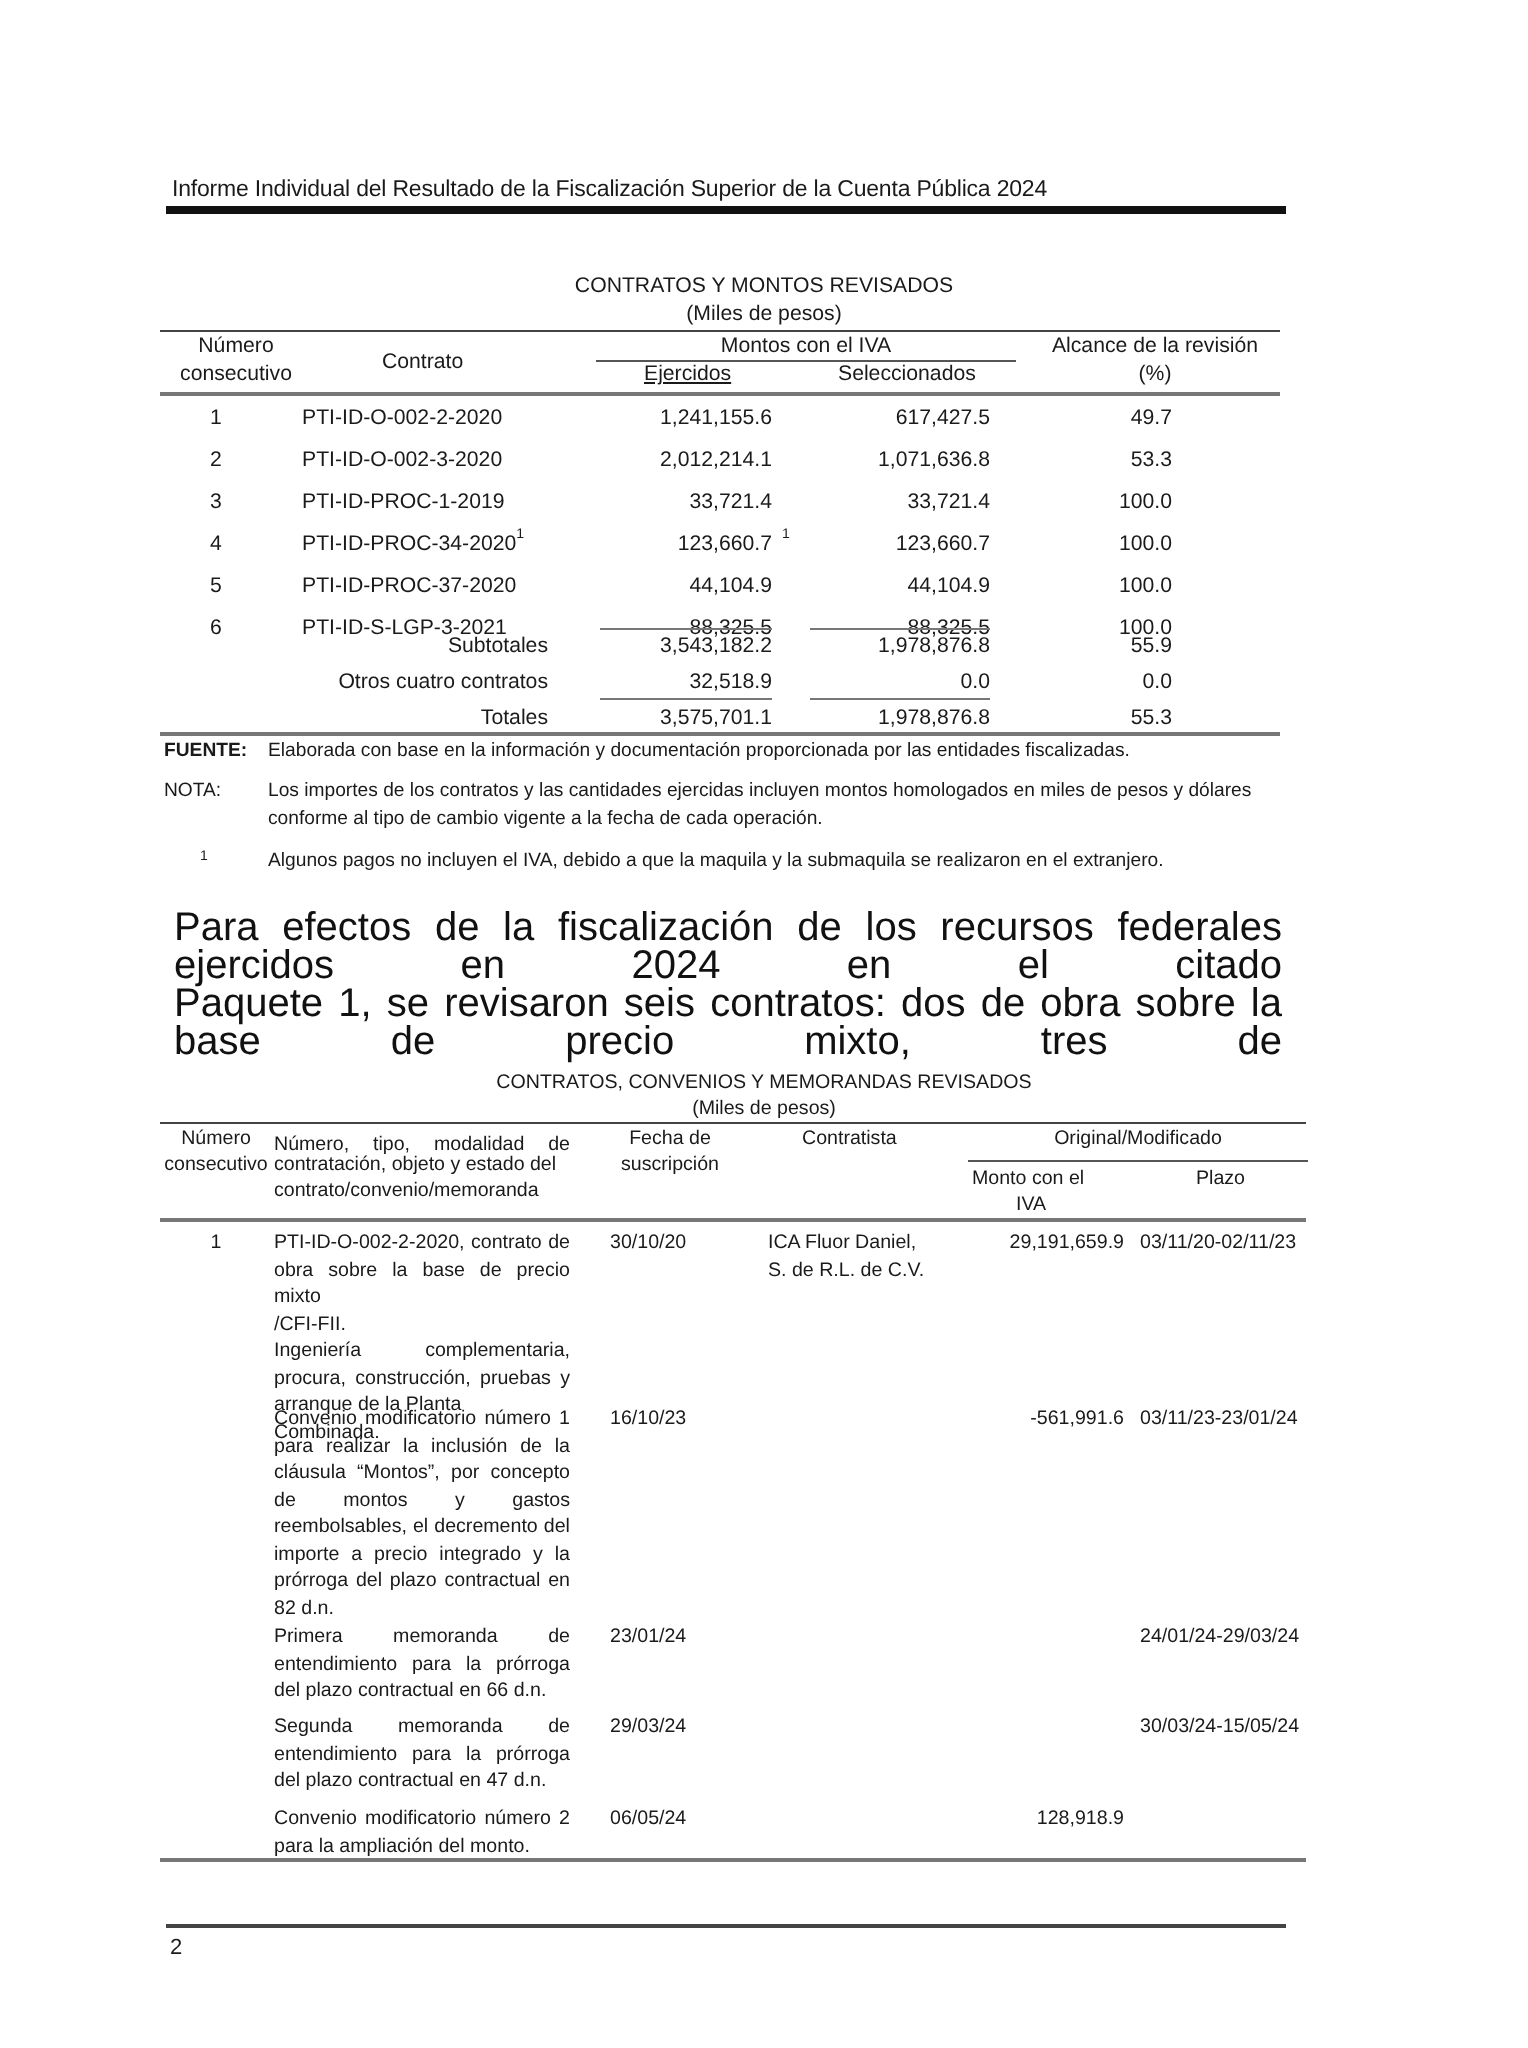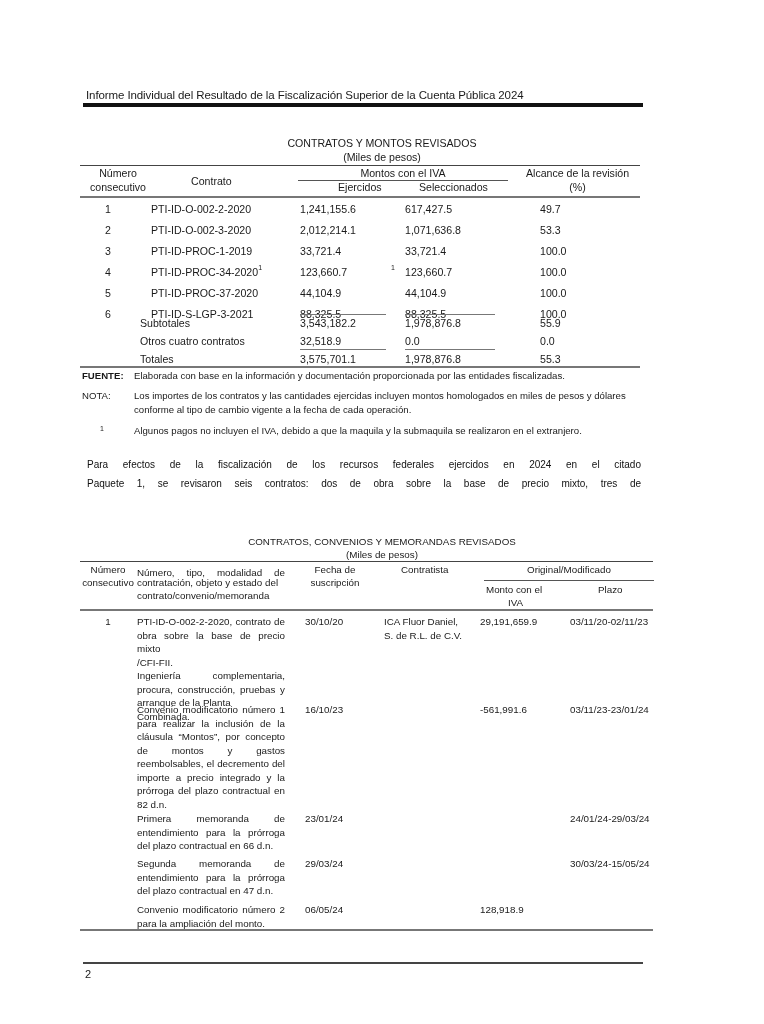--- a/index.html
+++ b/index.html
@@ -6,25 +6,25 @@
   body { width:764px; height:1024px; position:relative; overflow:hidden;
          font-family:"Liberation Sans", "DejaVu Sans", sans-serif; color:#1a1a1a; }
   .abs { position:absolute; }
   .hdr-title { left:86px; top:89px; font-size:11.5px; letter-spacing:-0.1px; }
   .hdr-rule { left:83px; top:103px; width:560px; height:4px; background:#111; }
   .t1-title { left:0; width:764px; top:137px; text-align:center; font-size:10.6px; }
   .t1-sub { left:0; width:764px; top:151px; text-align:center; font-size:10.6px; }
   .rule { position:absolute; background:#555; height:1px; }
   .rule2 { position:absolute; background:#777; height:2px; }
   .cell { position:absolute; font-size:10.6px; white-space:nowrap; }
-  .r { text-align:left; }
+  .r { text-align:right; }
   .c { text-align:center; }
   sup { font-size:7px; vertical-align:top; position:relative; top:-2px; }
   .note { position:absolute; font-size:9.6px; line-height:14px; }
-  .para { left:87px; top:455px; width:554px; font-size:10px; line-height:19px; text-align:justify; text-align-last:left; color:#111; }
+  .para { left:87px; top:455px; width:554px; font-size:20px; line-height:19px; text-align:justify; text-align-last:left; color:#111; }
   .t2-title { left:0; width:764px; top:536px; text-align:center; font-size:9.8px; }
   .t2-sub { left:0; width:764px; top:549px; text-align:center; font-size:9.8px; }
   .c2 { position:absolute; font-size:9.8px; line-height:13.5px; }
   .justall { text-align:justify; text-align-last:justify; }
   .foot-rule { left:83px; top:962px; width:560px; height:2px; background:#444; }
   .page-num { left:85px; top:968px; font-size:11px; }
 </style>
 </head>
 <body>
 
@@ -34,21 +34,21 @@
 <div class="abs t1-title">CONTRATOS Y MONTOS REVISADOS</div>
 <div class="abs t1-sub">(Miles de pesos)</div>
 
 <div>
   <div class="rule" style="left:80px;top:165px;width:560px;background:#444;"></div>
   <div class="cell c" style="left:80px;top:167px;width:76px;">Número</div>
   <div class="cell c" style="left:80px;top:181px;width:76px;">consecutivo</div>
   <div class="cell" style="left:191px;top:175px;">Contrato</div>
   <div class="cell c" style="left:298px;top:167px;width:210px;">Montos con el IVA</div>
   <div class="rule" style="left:298px;top:180px;width:210px;"></div>
-  <div class="cell" style="left:338px;top:181px;">Ejercidos</div>
+  <div class="cell" style="left:322px;top:181px;text-decoration:underline;">Ejercidos</div>
   <div class="cell" style="left:419px;top:181px;">Seleccionados</div>
   <div class="cell c" style="left:515px;top:167px;width:125px;">Alcance de la revisión</div>
   <div class="cell c" style="left:515px;top:181px;width:125px;">(%)</div>
   <div class="rule2" style="left:80px;top:196px;width:560px;"></div>
 
   <div id="t1-rows">
       <div>
         <div class="cell c" style="left:80px;top:203px;width:56px;">1</div>
         <div class="cell" style="left:151px;top:203px;"><span>PTI-ID-O-002-2-2020</span><sup></sup></div>
         <div class="cell r" style="left:300px;top:203px;width:86px;">1,241,155.6</div>

